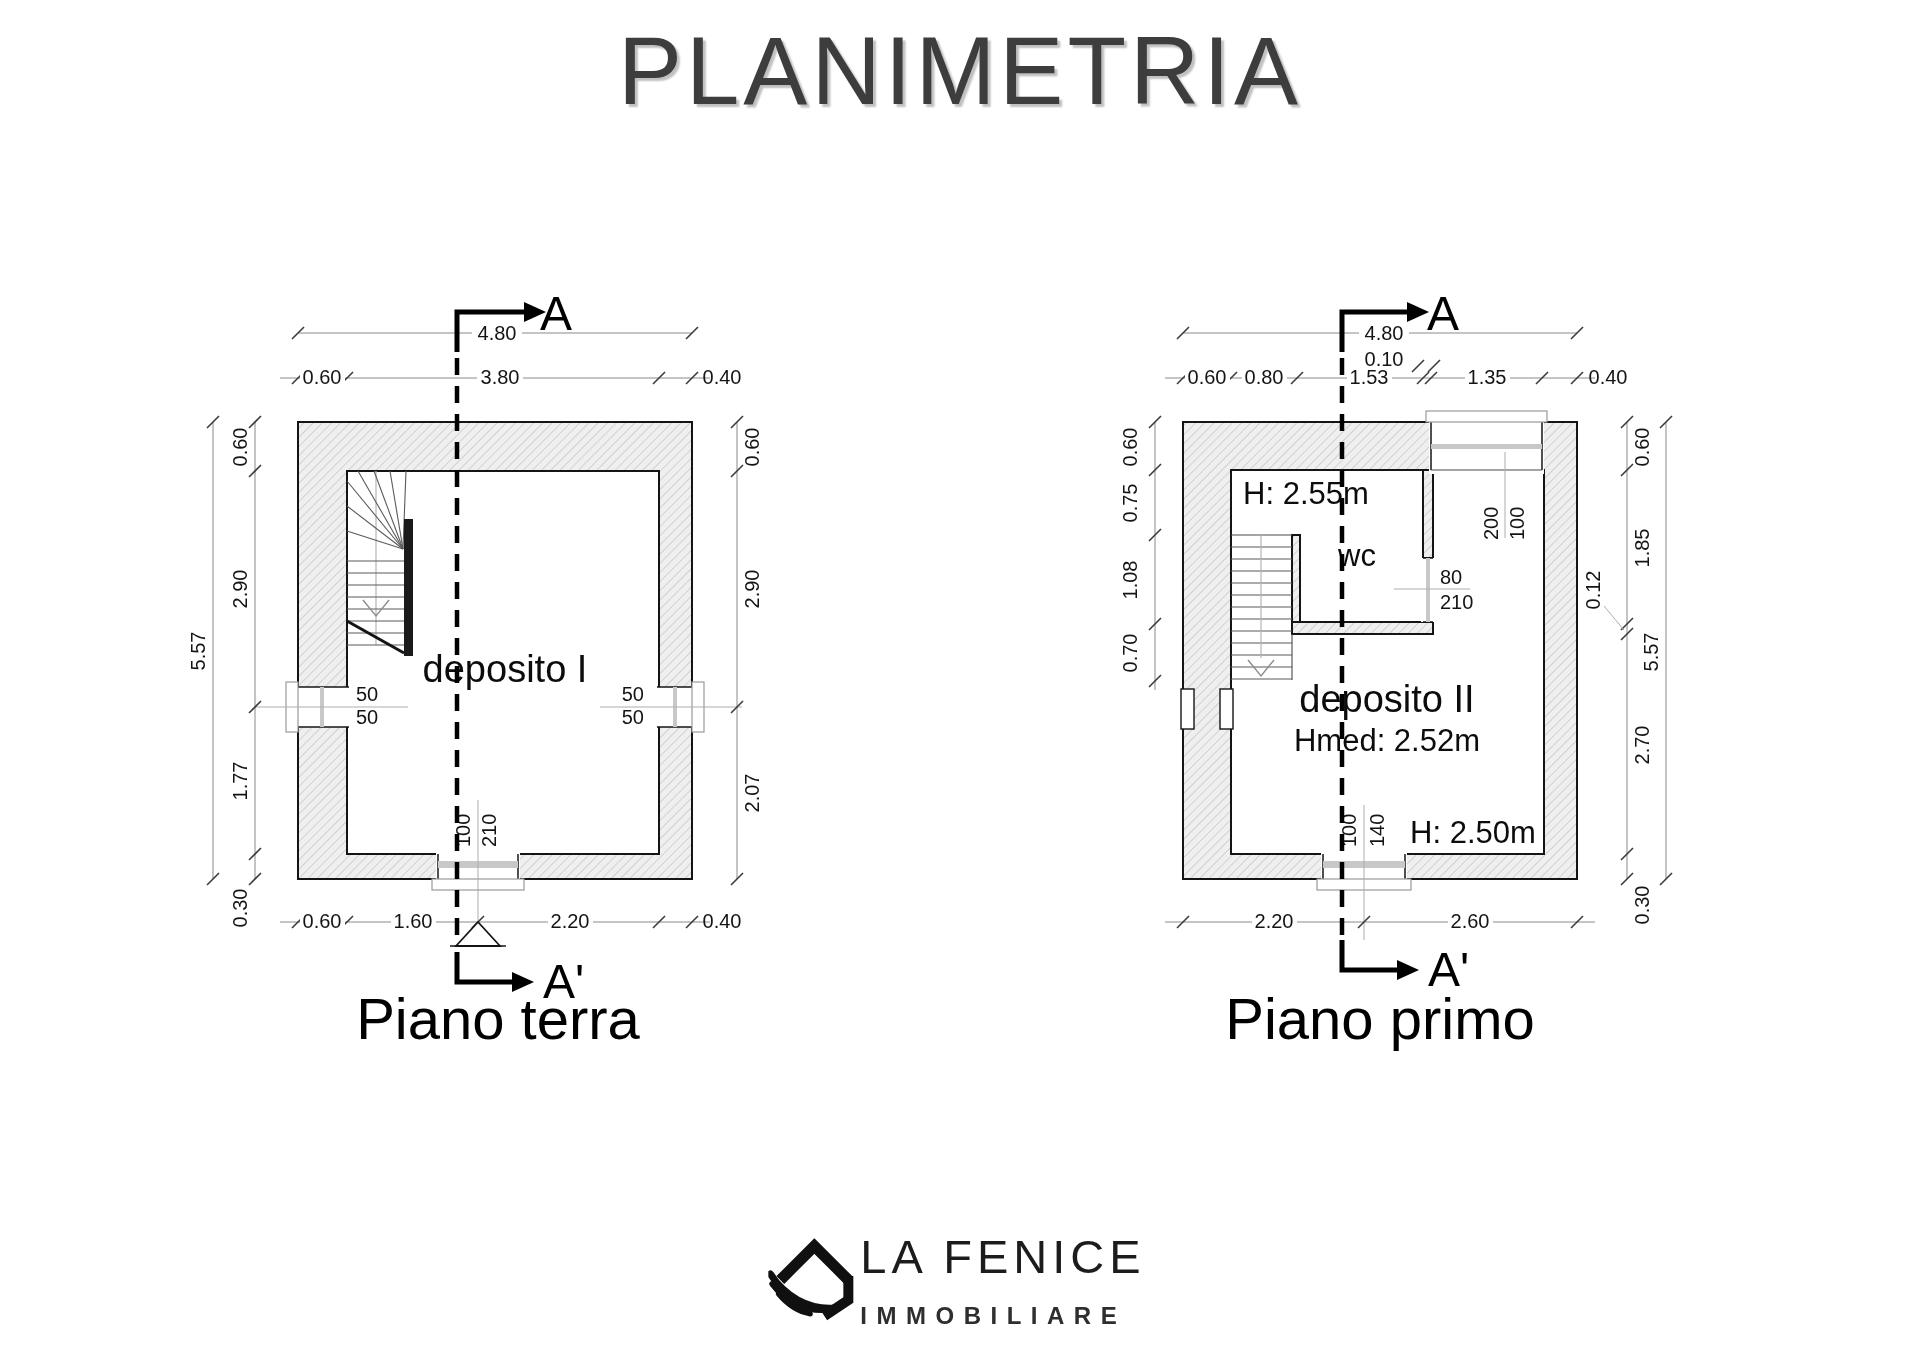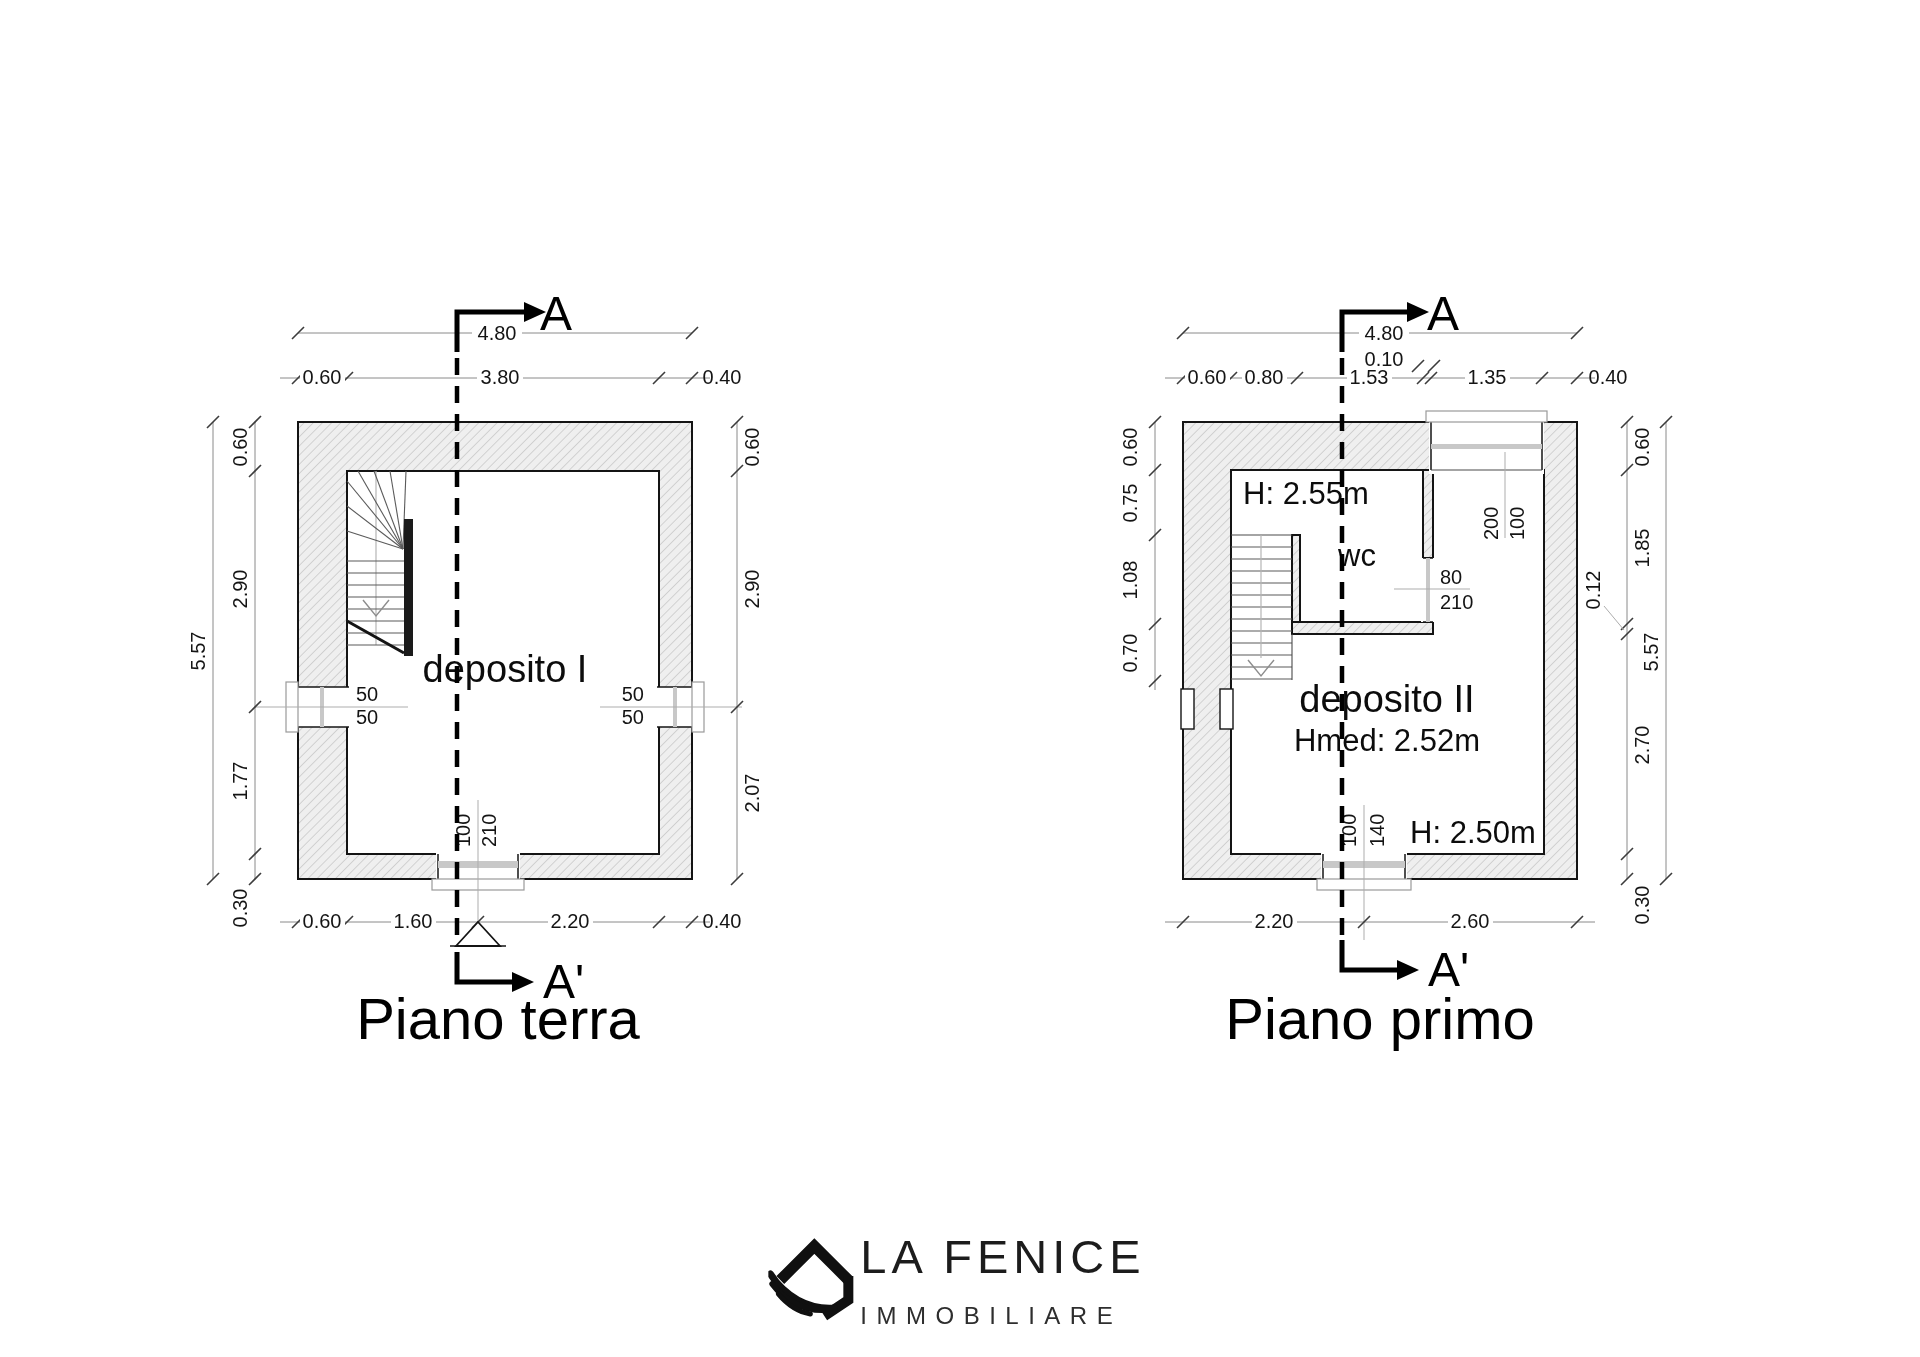--- a/index.html
+++ b/index.html
@@ -30,27 +30,28 @@
   .chev{stroke:#8d8d8d;stroke-width:1.4;fill:none;}
   .lbg{fill:#fff;}
   text.d{font-size:20px;fill:#141414;}
   text.room{font-size:38px;fill:#0c0c0c;}
   text.sub{font-size:31px;fill:#0c0c0c;}
   text.sl{font-size:48px;fill:#000;}
   .logo{position:absolute;top:1232px;left:957px;transform:translateX(-50%);
         display:flex;align-items:center;}
   .logo-text{display:flex;flex-direction:column;}
   .logo-line1{font-size:47px;font-weight:300;letter-spacing:5px;color:#1c1c1c;line-height:1.05;white-space:nowrap;}
-  .logo-line2{font-size:24px;font-weight:400;letter-spacing:9.5px;color:#2e2e2e;margin-top:21px;white-space:nowrap;}
+  .logo-line2{font-size:24px;font-weight:700;letter-spacing:9.5px;color:#2e2e2e;margin-top:21px;white-space:nowrap;}
 </style>
 </head>
 <body>
 
 <div class="page">
 
+  <div class="title">PLANIMETRIA</div>
 
   <svg class="sheet" width="1920" height="1357" viewBox="0 0 1920 1357">
     <defs>
       <pattern id="hatch" width="6.5" height="6.5" patternUnits="userSpaceOnUse" patternTransform="rotate(45)">
         <rect width="6.5" height="6.5" fill="#efefef"></rect>
         <line x1="0" y1="0" x2="0" y2="6.5" stroke="#bdbdbd" stroke-width="1.2"></line>
       </pattern>
     </defs>
 
     <g>

